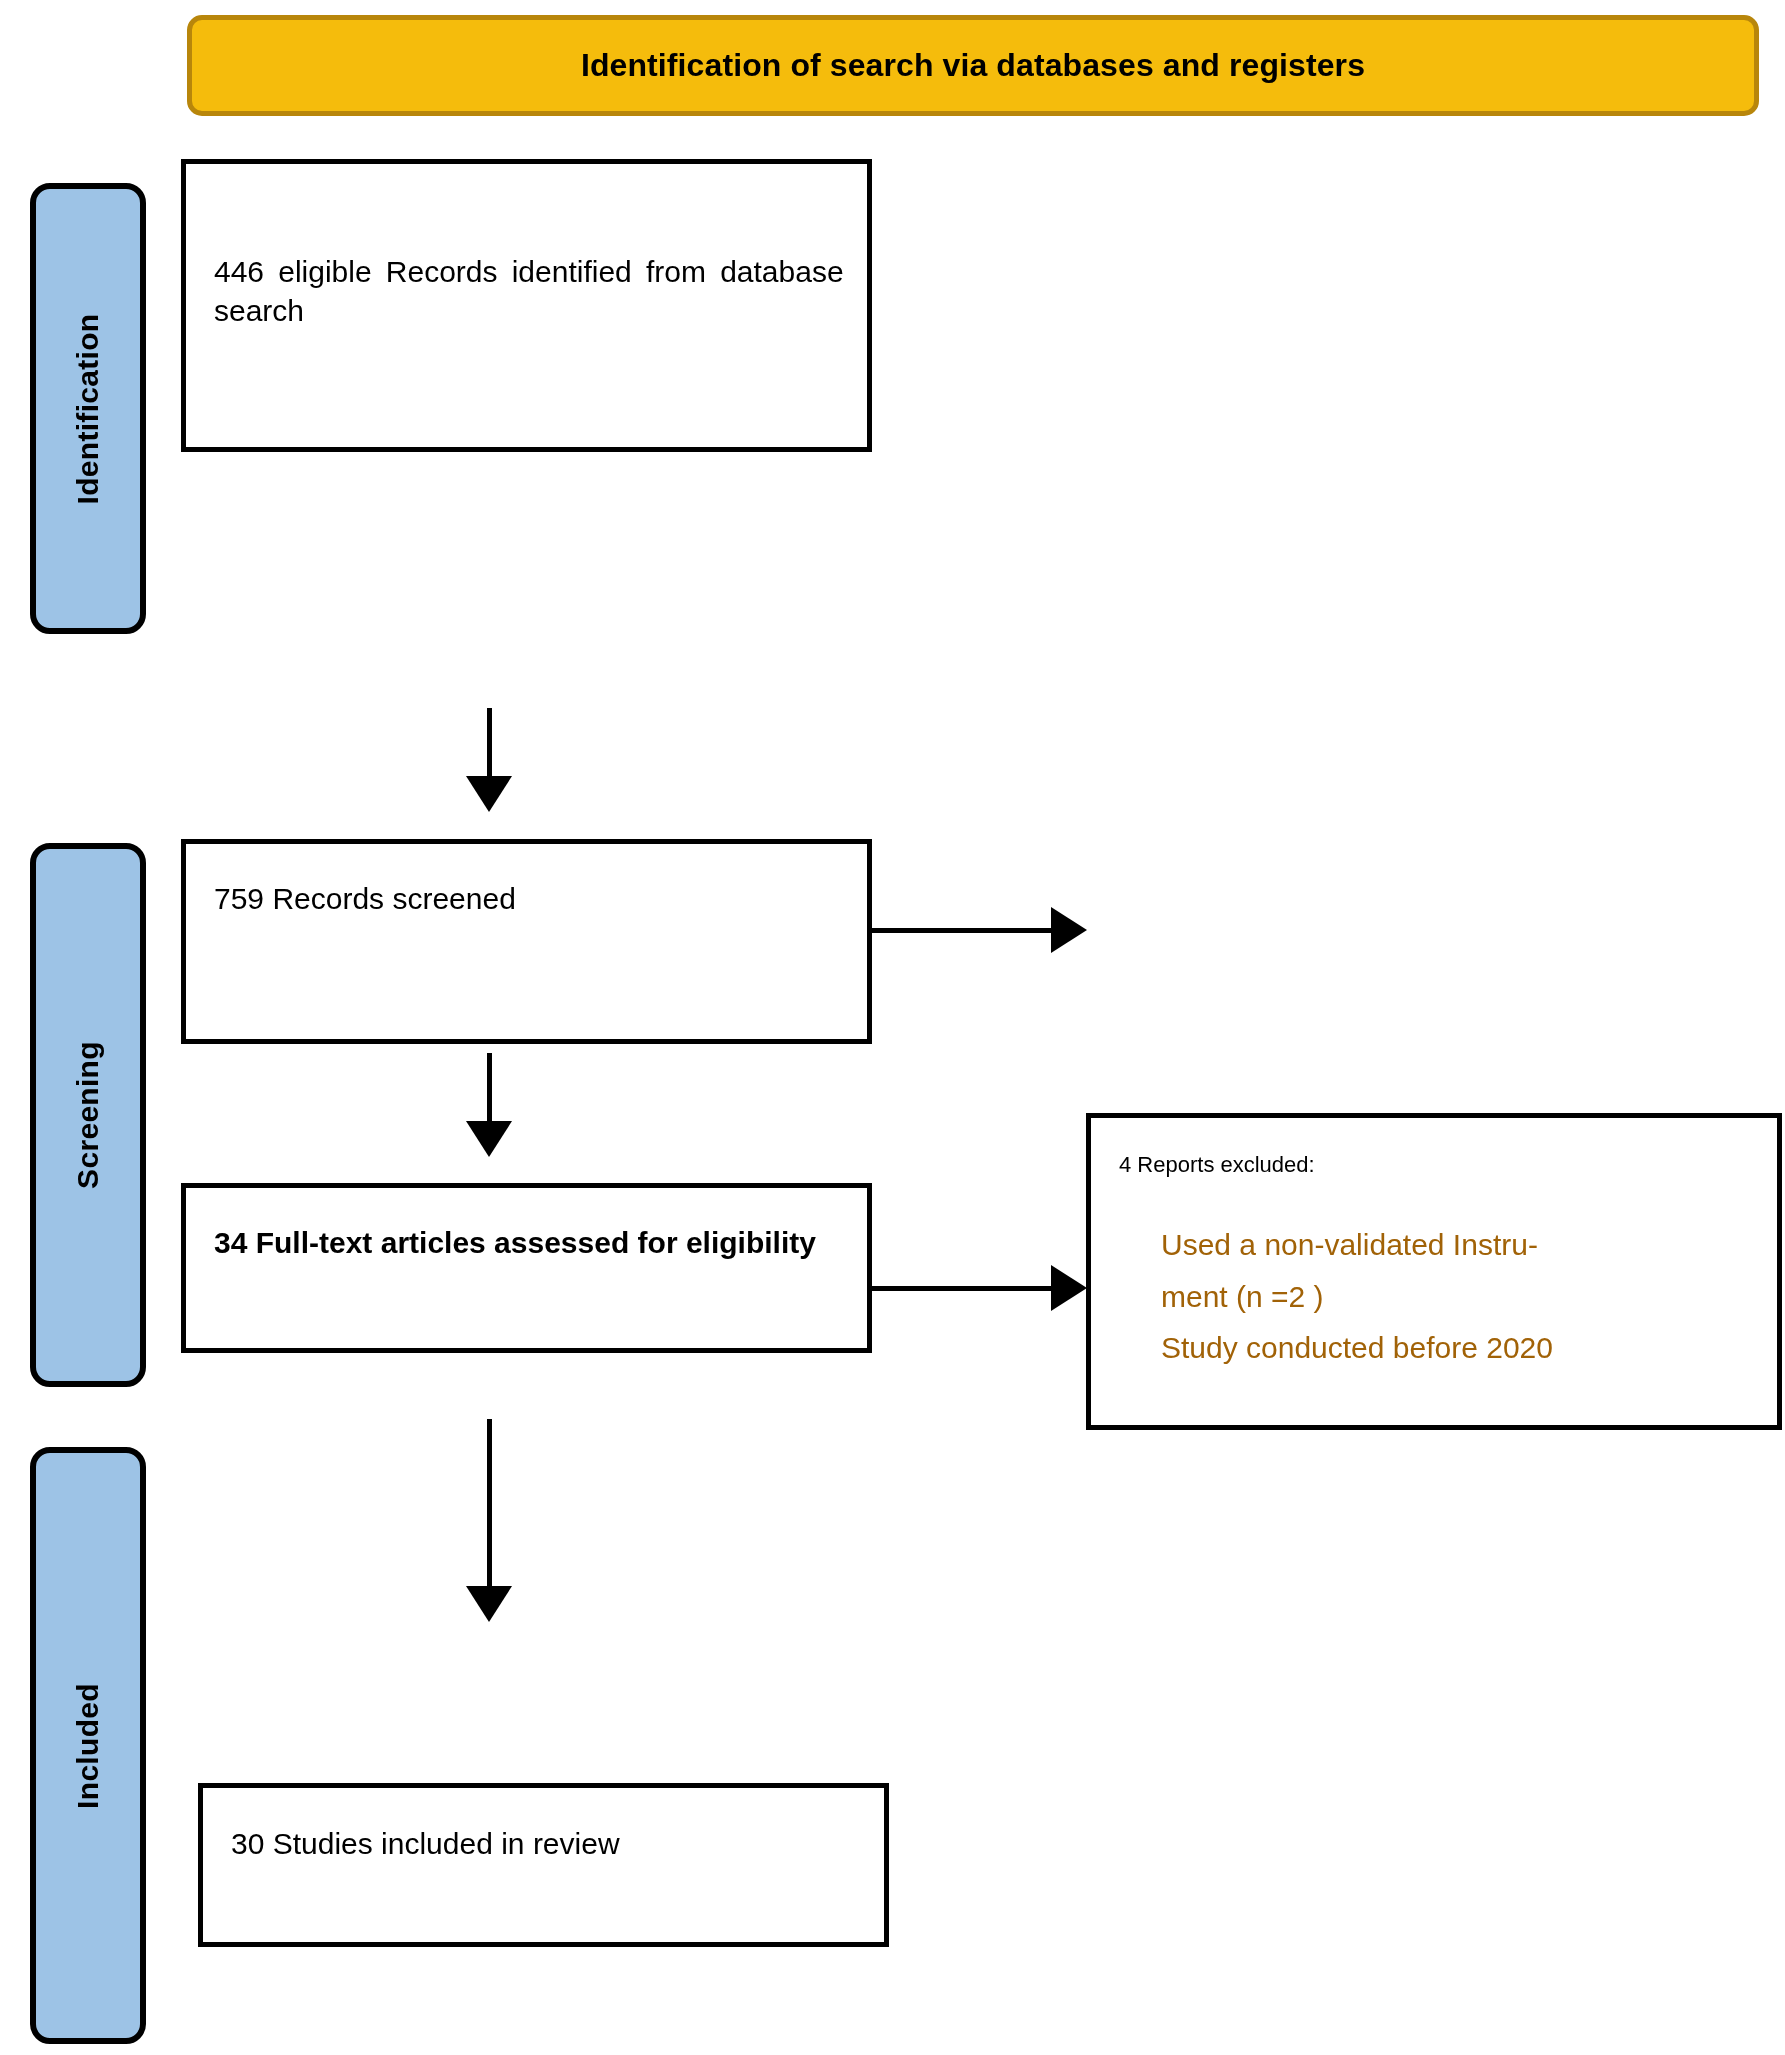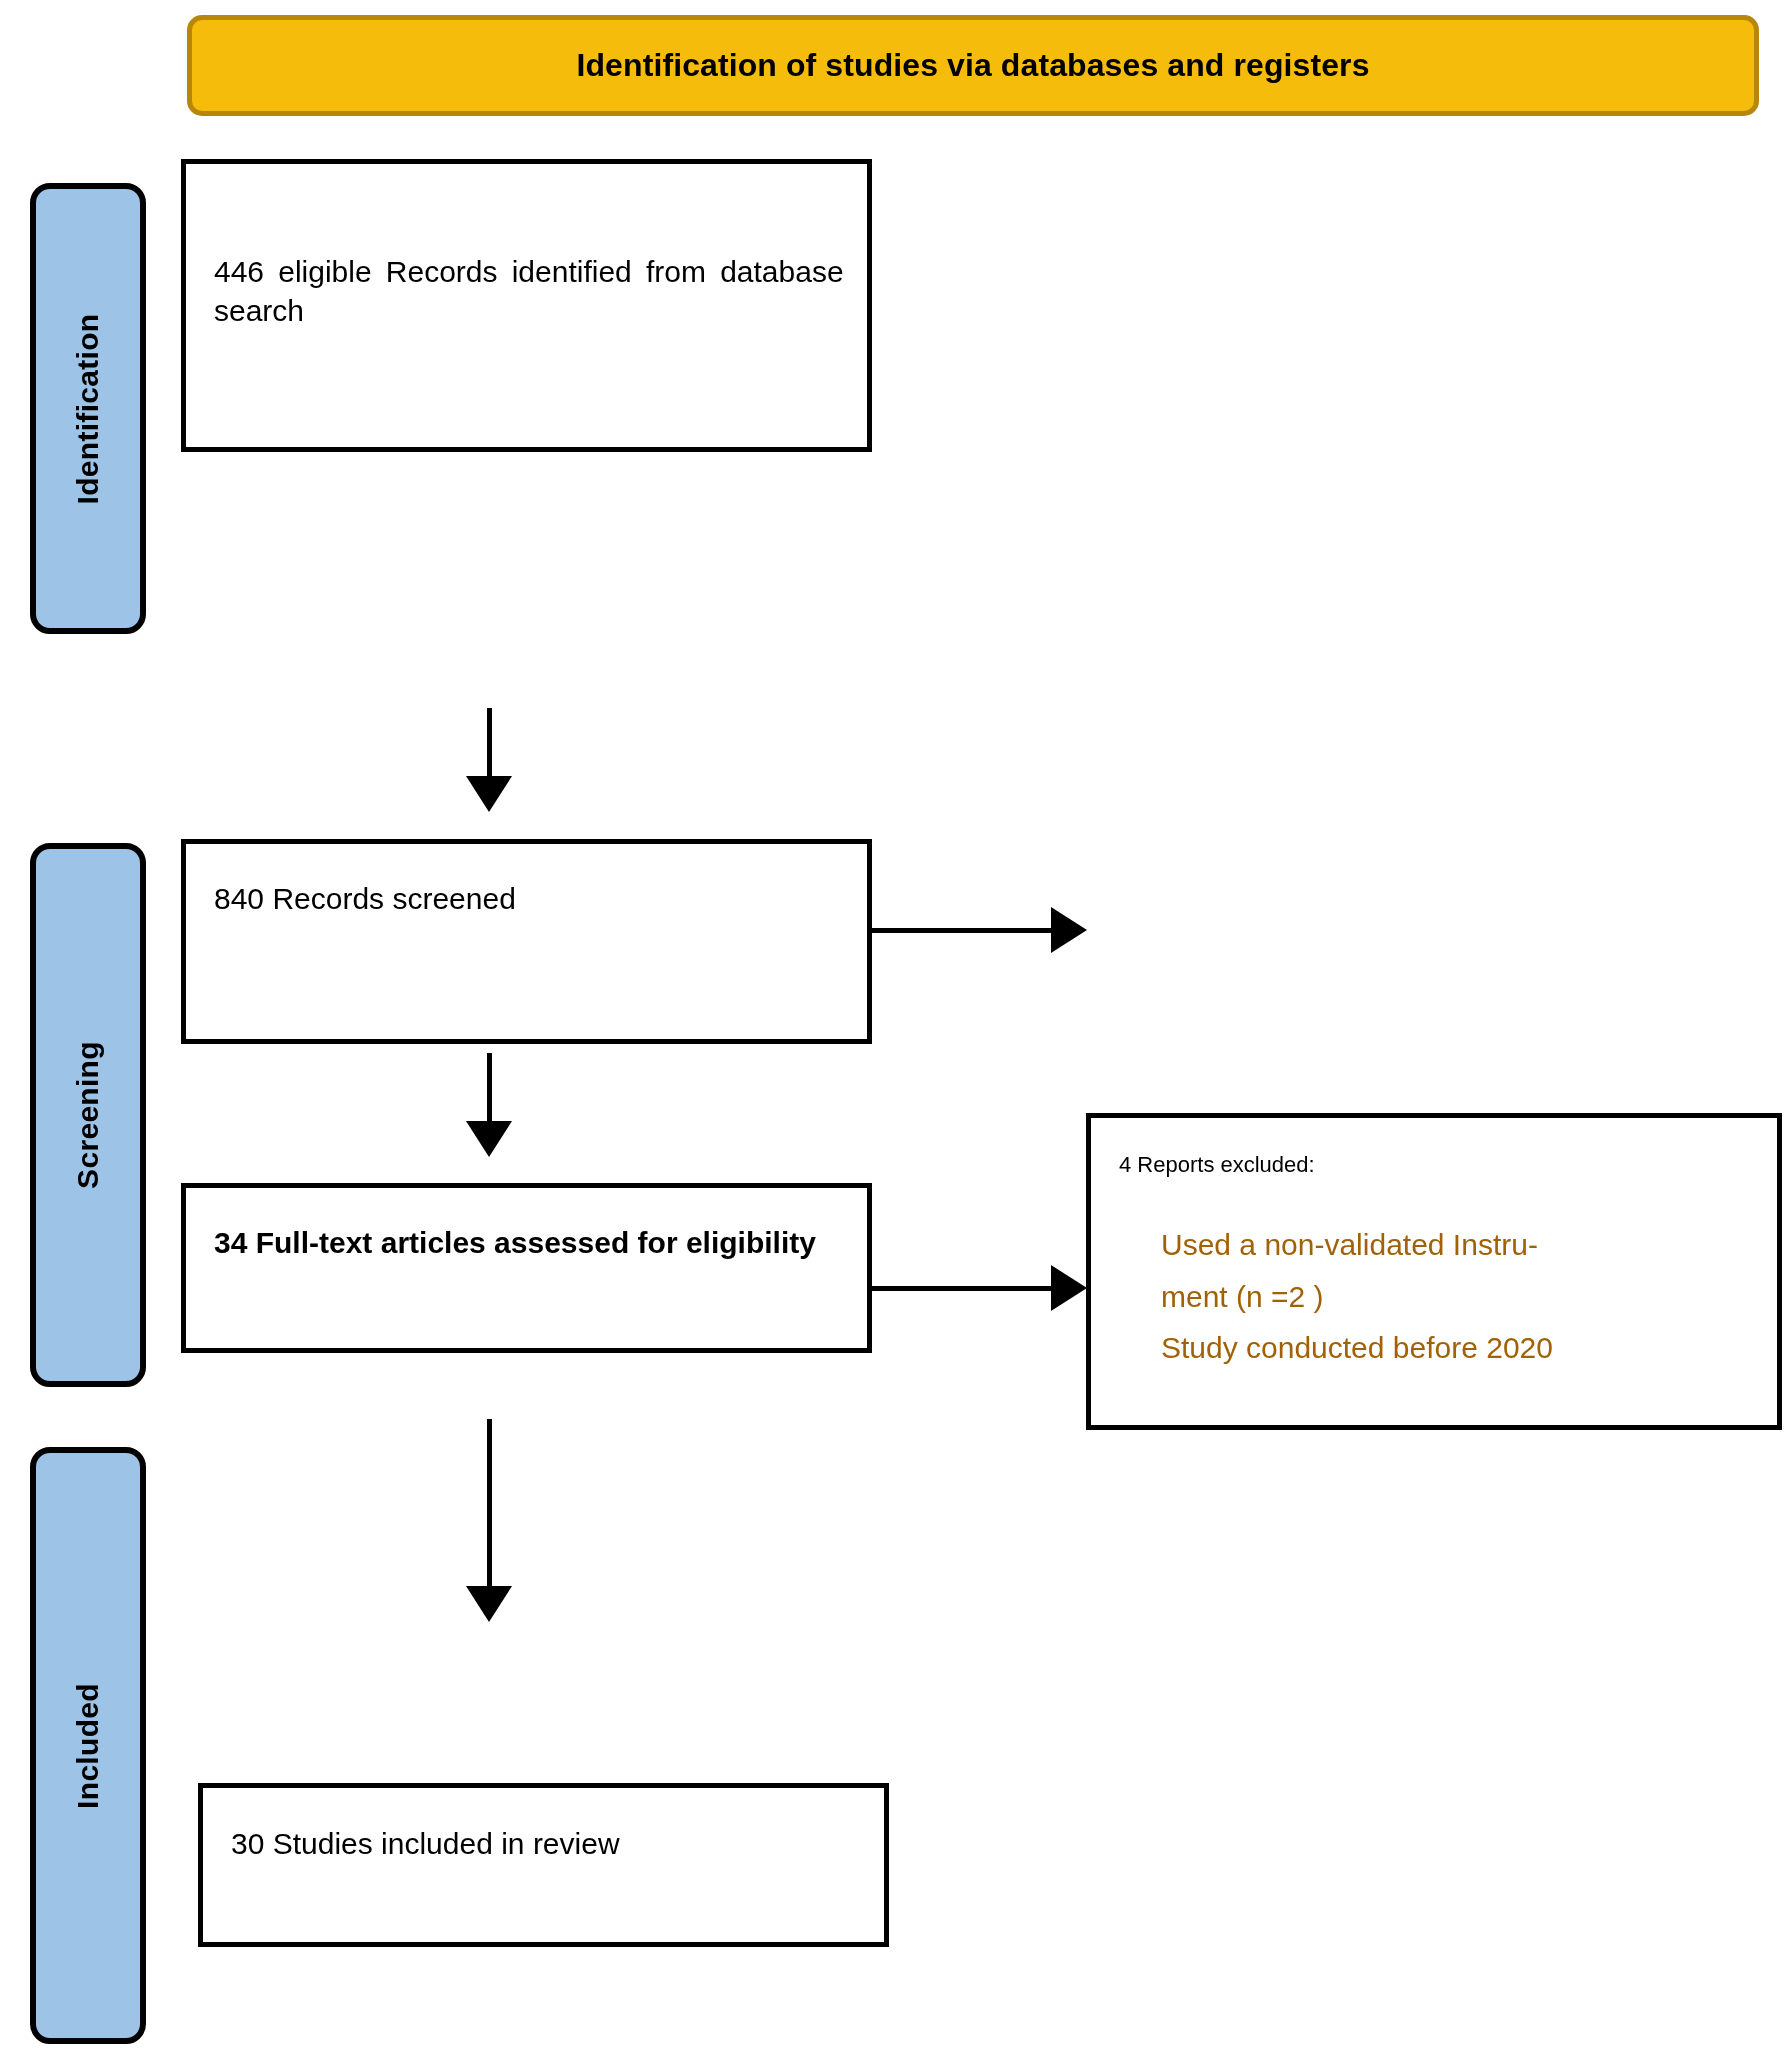--- a/index.html
+++ b/index.html
@@ -174,41 +174,41 @@
 
   #arrowB-line { left: 872px; top: 1286px; width: 181px; }
   #arrowB-head { left: 1051px; top: 1265px; }
 </style>
 </head>
 <body>
 
 <div id="canvas">
 
   <div class="banner">
-    <div class="banner-title">Identification of studies via databases and registers</div>
+    <div class="banner-title">Identification of search via databases and registers</div>
   </div>
 
   <div class="stage-tab" id="tab-identification">
     <span class="stage-label">Identification</span>
   </div>
 
   <div class="stage-tab" id="tab-screening">
     <span class="stage-label">Screening</span>
   </div>
 
   <div class="stage-tab" id="tab-included">
     <span class="stage-label">Included</span>
   </div>
 
   <div class="pbox" id="box-identified">
     <div class="ptext just">446 eligible Records identified from database search</div>
   </div>
 
   <div class="pbox" id="box-screened">
-    <div class="ptext">840 Records screened</div>
+    <div class="ptext">759 Records screened</div>
   </div>
 
   <div class="pbox" id="box-fulltext">
     <div class="ptext just">34 Full-text articles assessed for eligibility</div>
   </div>
 
   <div class="pbox" id="box-included">
     <div class="ptext">30 Studies included in review</div>
   </div>
 

